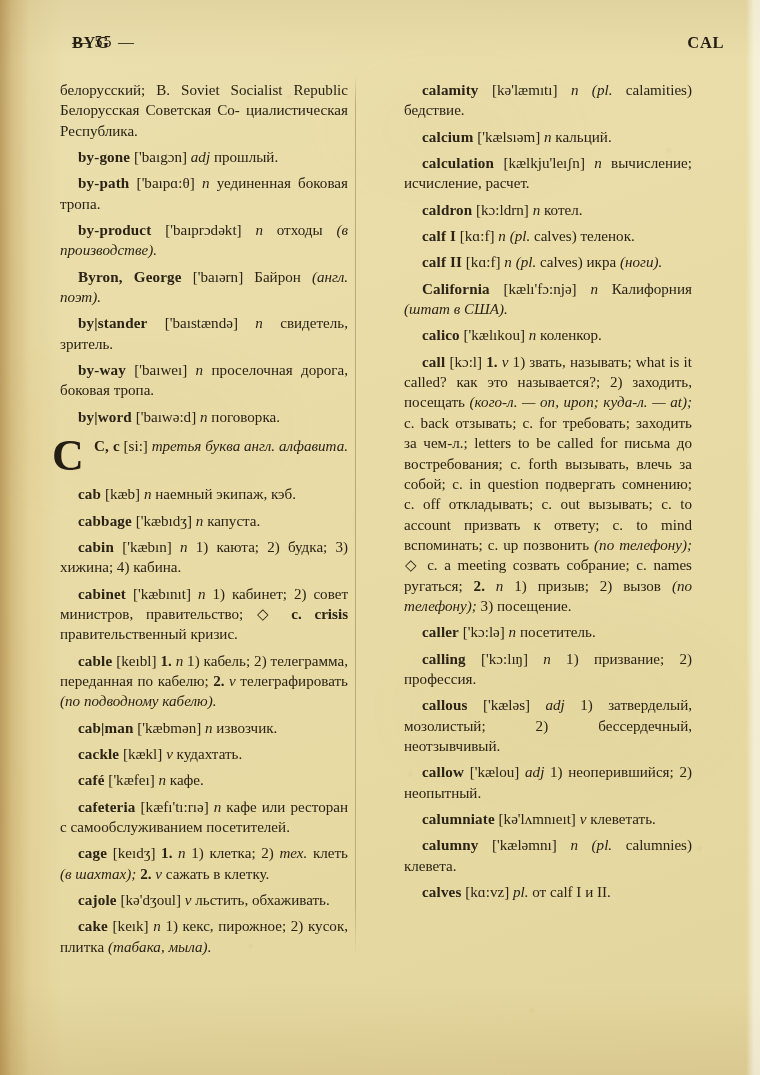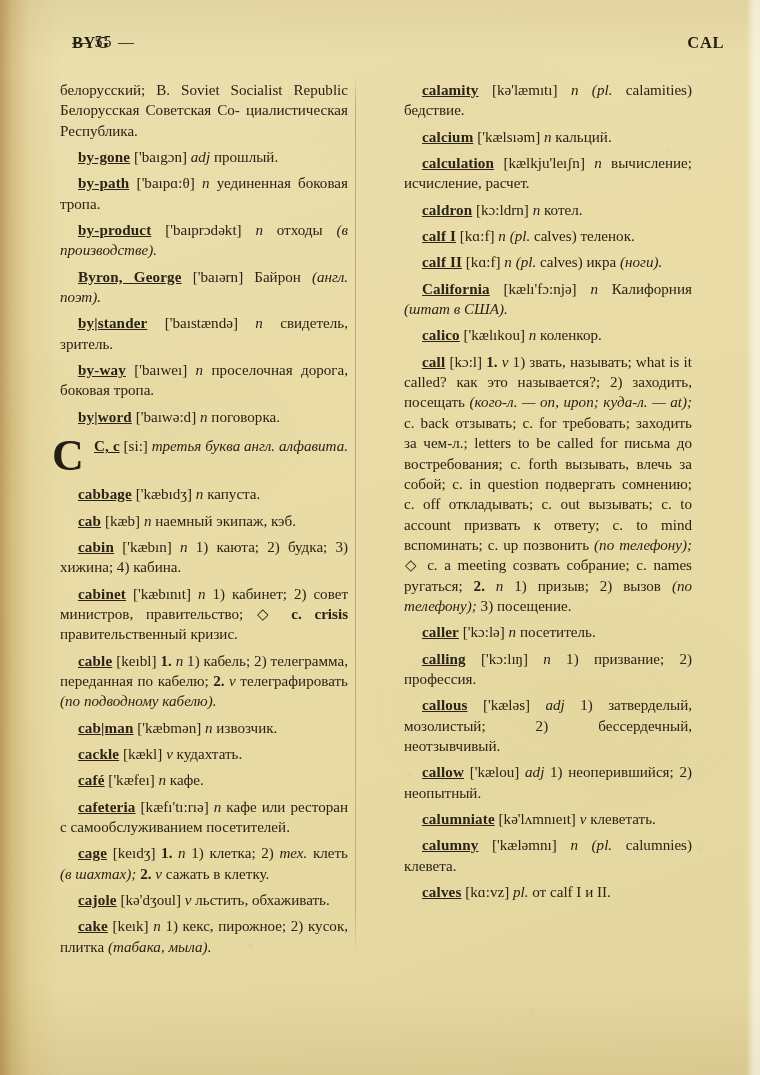--- a/index.html
+++ b/index.html
@@ -120,21 +120,20 @@
   
   .entry {
     margin: 6px;
     text-indent: 18px;
   }
   .entry.cont { text-indent: 0; }
 
   .hw {
     font-weight: bold;
     letter-spacing: .15px;
-    text-decoration: underline;
   }
   .pron { font-style: normal; }
   .pos  { font-style: italic; }
   .ital { font-style: italic; }
   .bld  { font-weight: bold; }
   .dia  { font-style: normal; padding: 0 1px; }
 
   
   .section-open {
     position: relative;
@@ -190,23 +189,23 @@
 
       <p class="entry"><span class="hw">by-way</span> <span class="pron">['baıweı]</span> <span class="pos">n</span> <span>проселочная дорога, боковая тропа.</span></p>
 
       <p class="entry"><span class="hw">by|word</span> <span class="pron">['baıwə:d]</span> <span class="pos">n</span> <span>поговорка.</span></p>
 
       <div class="section-open">
         <span class="dropcap">C</span>
         <p class="entry so-text"><span class="hw">C, c</span> <span class="pron">[si:]</span> <span class="ital">третья буква англ. алфавита.</span></p>
       </div>
 
+      <p class="entry"><span class="hw">cab</span> <span class="pron">[kæb]</span> <span class="pos">n</span> <span>наемный экипаж, кэб.</span></p>
+
       <p class="entry"><span class="hw">cabbage</span> <span class="pron">['kæbıdʒ]</span> <span class="pos">n</span> <span>капуста.</span></p>
-
-      <p class="entry"><span class="hw">cab</span> <span class="pron">[kæb]</span> <span class="pos">n</span> <span>наемный экипаж, кэб.</span></p>
 
       <p class="entry"><span class="hw">cabin</span> <span class="pron">['kæbın]</span> <span class="pos">n</span> <span>1) каюта; 2) будка; 3) хижина; 4) кабина.</span></p>
 
       <p class="entry"><span class="hw">cabinet</span> <span class="pron">['kæbınıt]</span> <span class="pos">n</span> <span>1) кабинет; 2) совет министров, правительство;</span> <span class="dia">◇</span> <span class="bld">c. crisis</span> <span>правительственный кризис.</span></p>
 
       <p class="entry"><span class="hw">cable</span> <span class="pron">[keıbl]</span> <span class="bld">1.</span> <span class="pos">n</span> <span>1) кабель; 2) телеграмма, переданная по кабелю;</span> <span class="bld">2.</span> <span class="pos">v</span> <span>телеграфировать</span> <span class="ital">(по подводному кабелю).</span></p>
 
       <p class="entry"><span class="hw">cab|man</span> <span class="pron">['kæbmən]</span> <span class="pos">n</span> <span>извозчик.</span></p>
 
       <p class="entry"><span class="hw">cackle</span> <span class="pron">[kækl]</span> <span class="pos">v</span> <span>кудахтать.</span></p>

